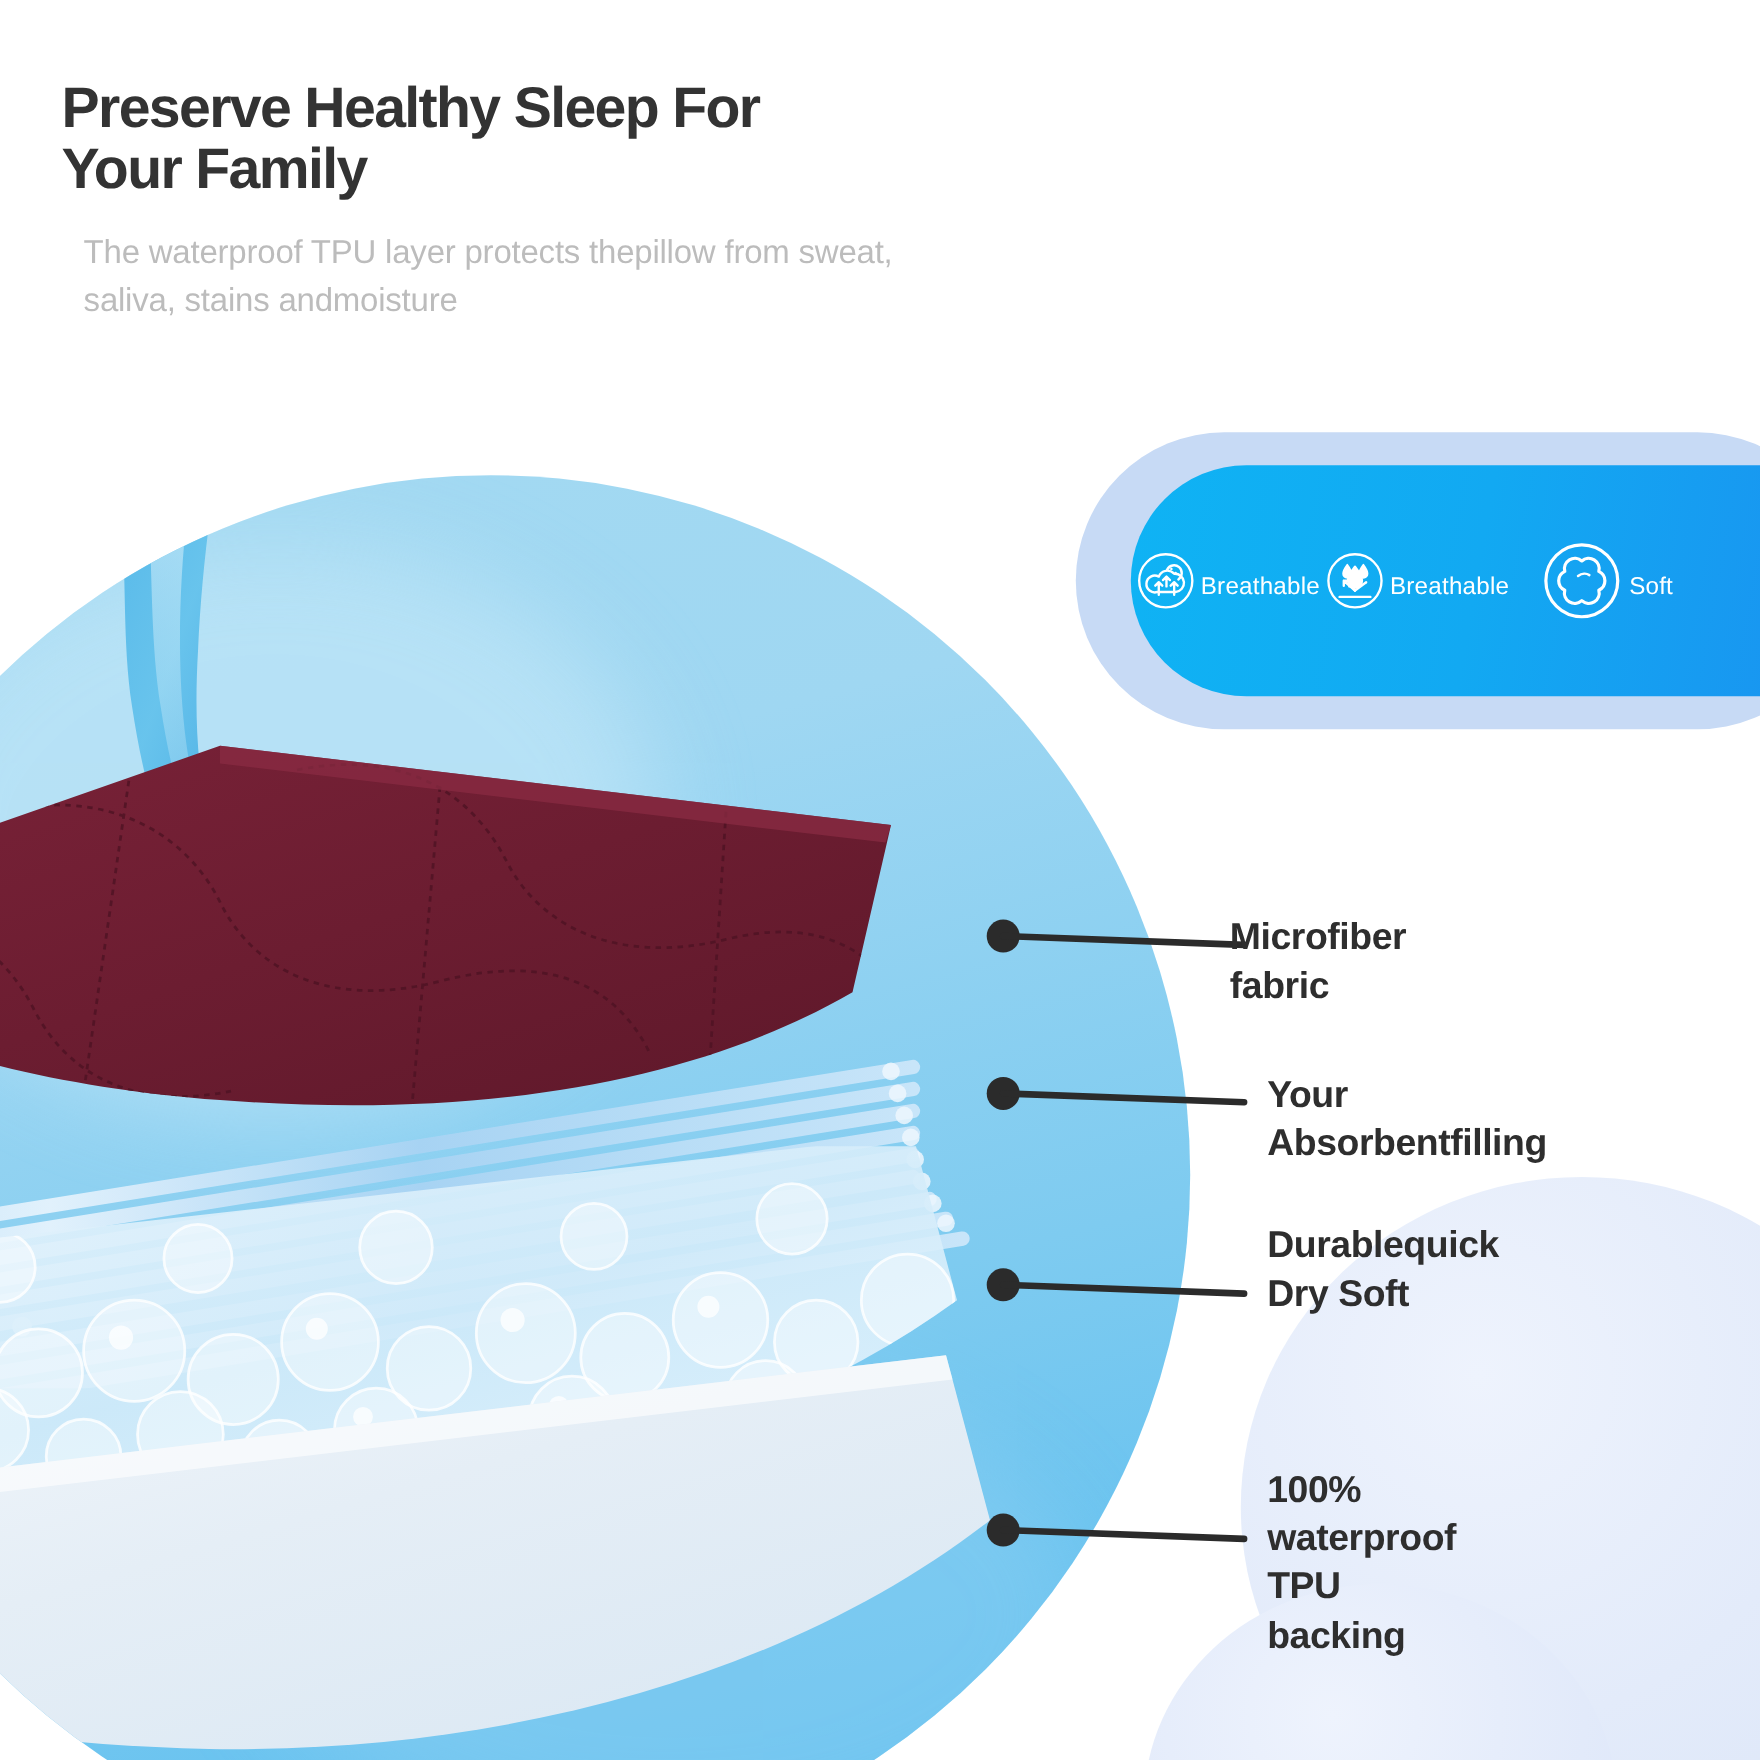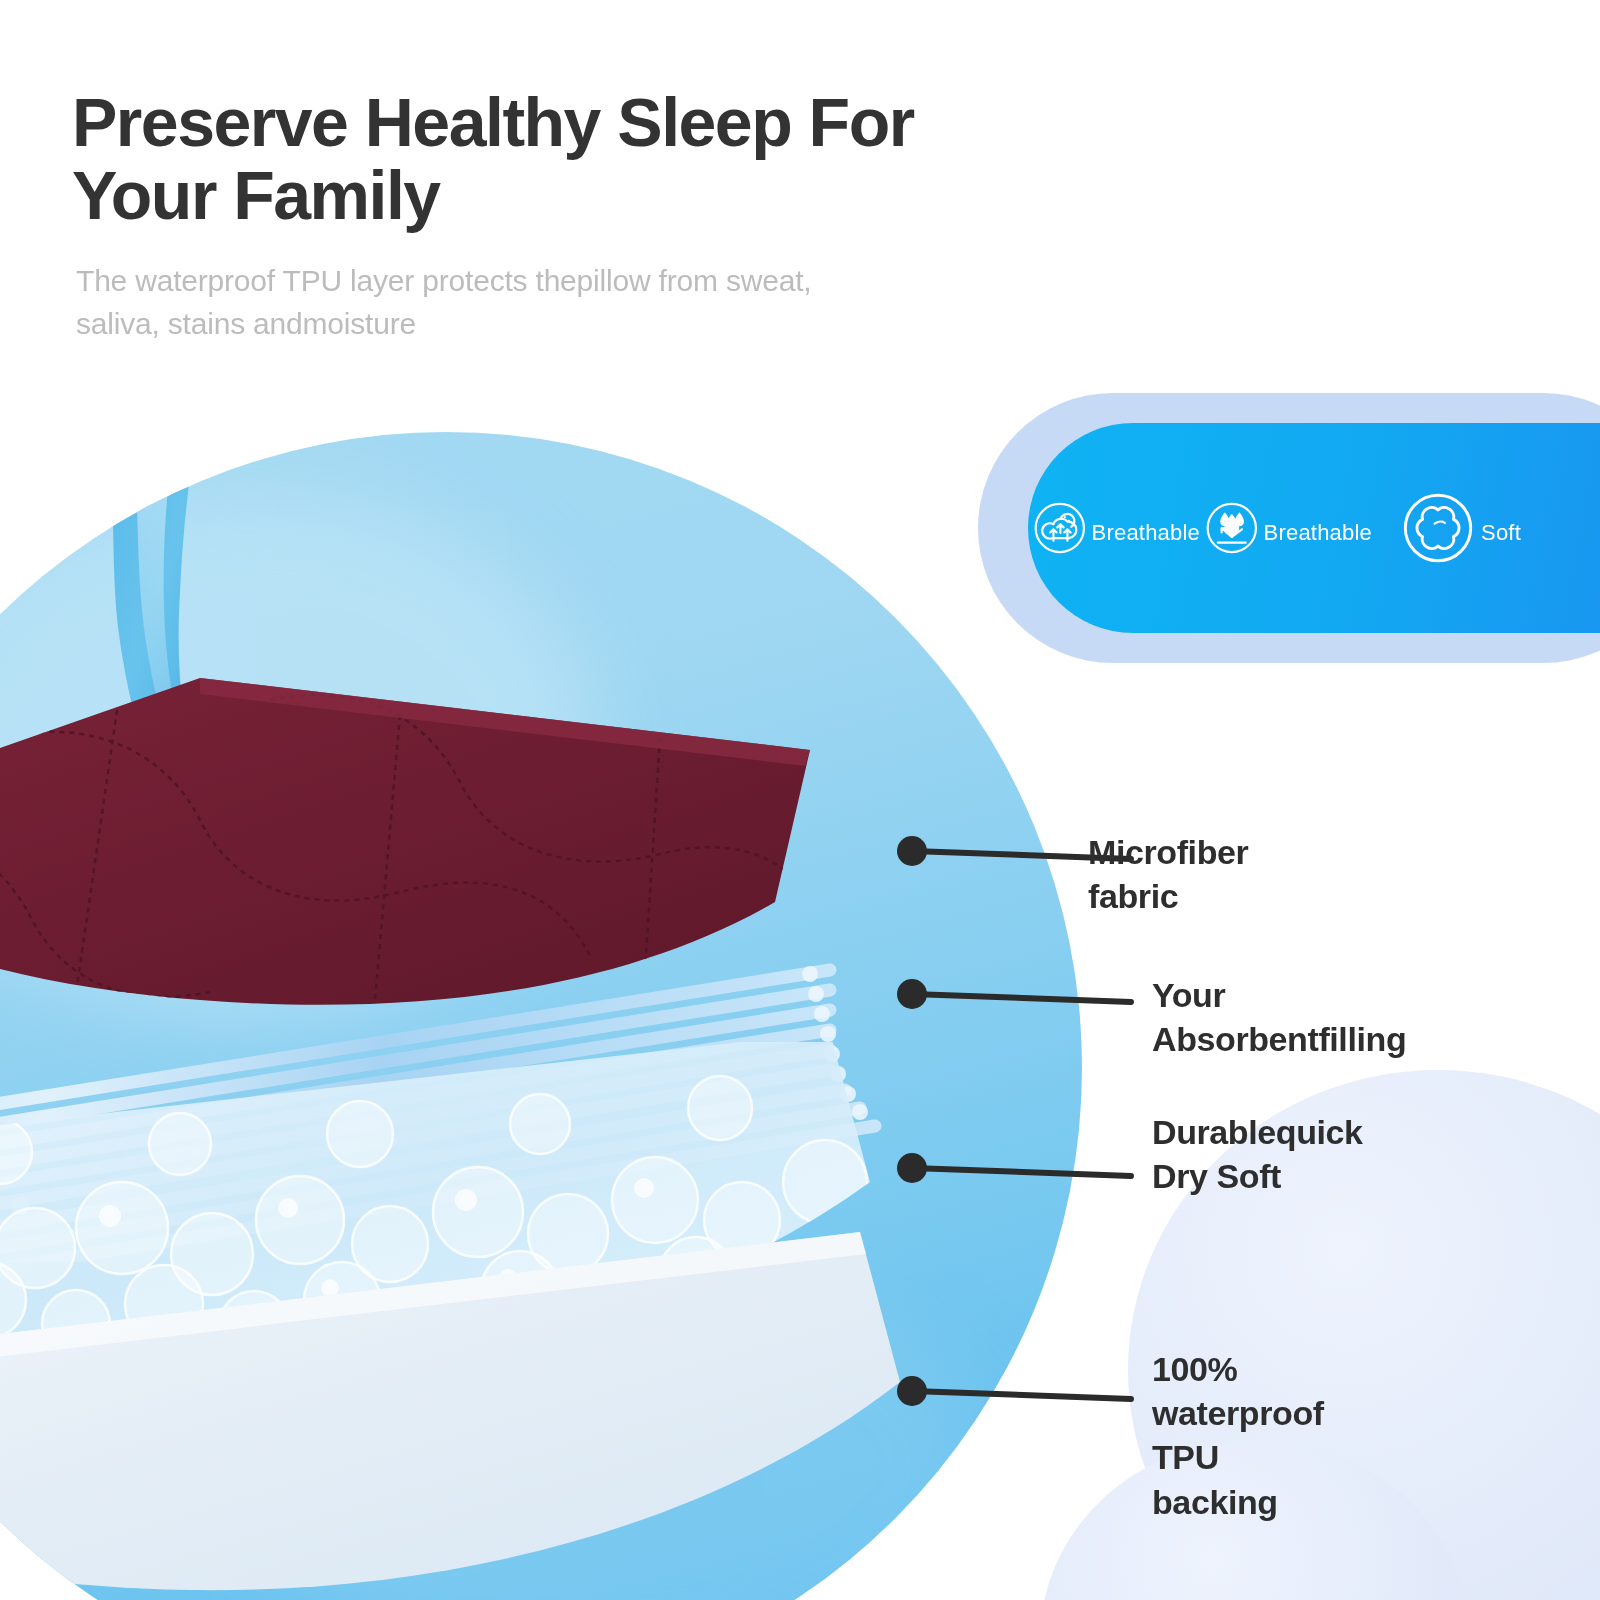--- a/index.html
+++ b/index.html
@@ -16,26 +16,26 @@
   }
 
   
   #header {
     position: absolute;
     left: 56px;
     top: 70px;
     width: 1150px;
   }
   #headline {
-    font-size: 68px;
+    font-size: 52px;
     line-height: 1.08;
     font-weight: 700;
     color: #333333;
     letter-spacing: -1.5px;
-    margin: 16px;
+    margin: 0;
     white-space: pre-line;
   }
   #subhead {
     margin: 26px 0 0 20px;
     font-size: 30px;
     line-height: 1.45;
     font-weight: 400;
     color: #bcbcbc;
     letter-spacing: -0.2px;
     white-space: pre-line;
@@ -408,21 +408,21 @@
     </div>
 
   </div>
 </div>
 
 <div class="callout">
   <svg class="leader" style="left:895px; top:835px; width:240px; height:40px;" viewBox="0 0 240 40">
     <circle cx="17" cy="16" r="15" fill="#2b2b2b"></circle>
     <path d="M17,16 L236,24" stroke="#2b2b2b" stroke-width="6" stroke-linecap="round"></path>
   </svg>
-  <span class="callout-text" style="left:1088px; top:830px;">Microfiber fabric</span>
+  <span class="callout-text" style="left:1118px; top:830px;">Microfiber fabric</span>
 </div>
 
 <div class="callout">
   <svg class="leader" style="left:895px; top:978px; width:240px; height:40px;" viewBox="0 0 240 40">
     <circle cx="17" cy="16" r="15" fill="#2b2b2b"></circle>
     <path d="M17,16 L236,24" stroke="#2b2b2b" stroke-width="6" stroke-linecap="round"></path>
   </svg>
   <span class="callout-text" style="left:1152px; top:973px;">Your Absorbentfilling</span>
 </div>
 
@@ -433,15 +433,15 @@
   </svg>
   <span class="callout-text" style="left:1152px; top:1110px;">Durablequick
 Dry Soft</span>
 </div>
 
 <div class="callout">
   <svg class="leader" style="left:895px; top:1375px; width:240px; height:40px;" viewBox="0 0 240 40">
     <circle cx="17" cy="16" r="15" fill="#2b2b2b"></circle>
     <path d="M17,16 L236,24" stroke="#2b2b2b" stroke-width="6" stroke-linecap="round"></path>
   </svg>
-  <span class="callout-text" style="left:1152px; top:1332px;margin-top:15px;">100% waterproof
+  <span class="callout-text" style="left:1152px; top:1332px;">100% waterproof
 TPU backing</span>
 </div>
 
 </body></html>

